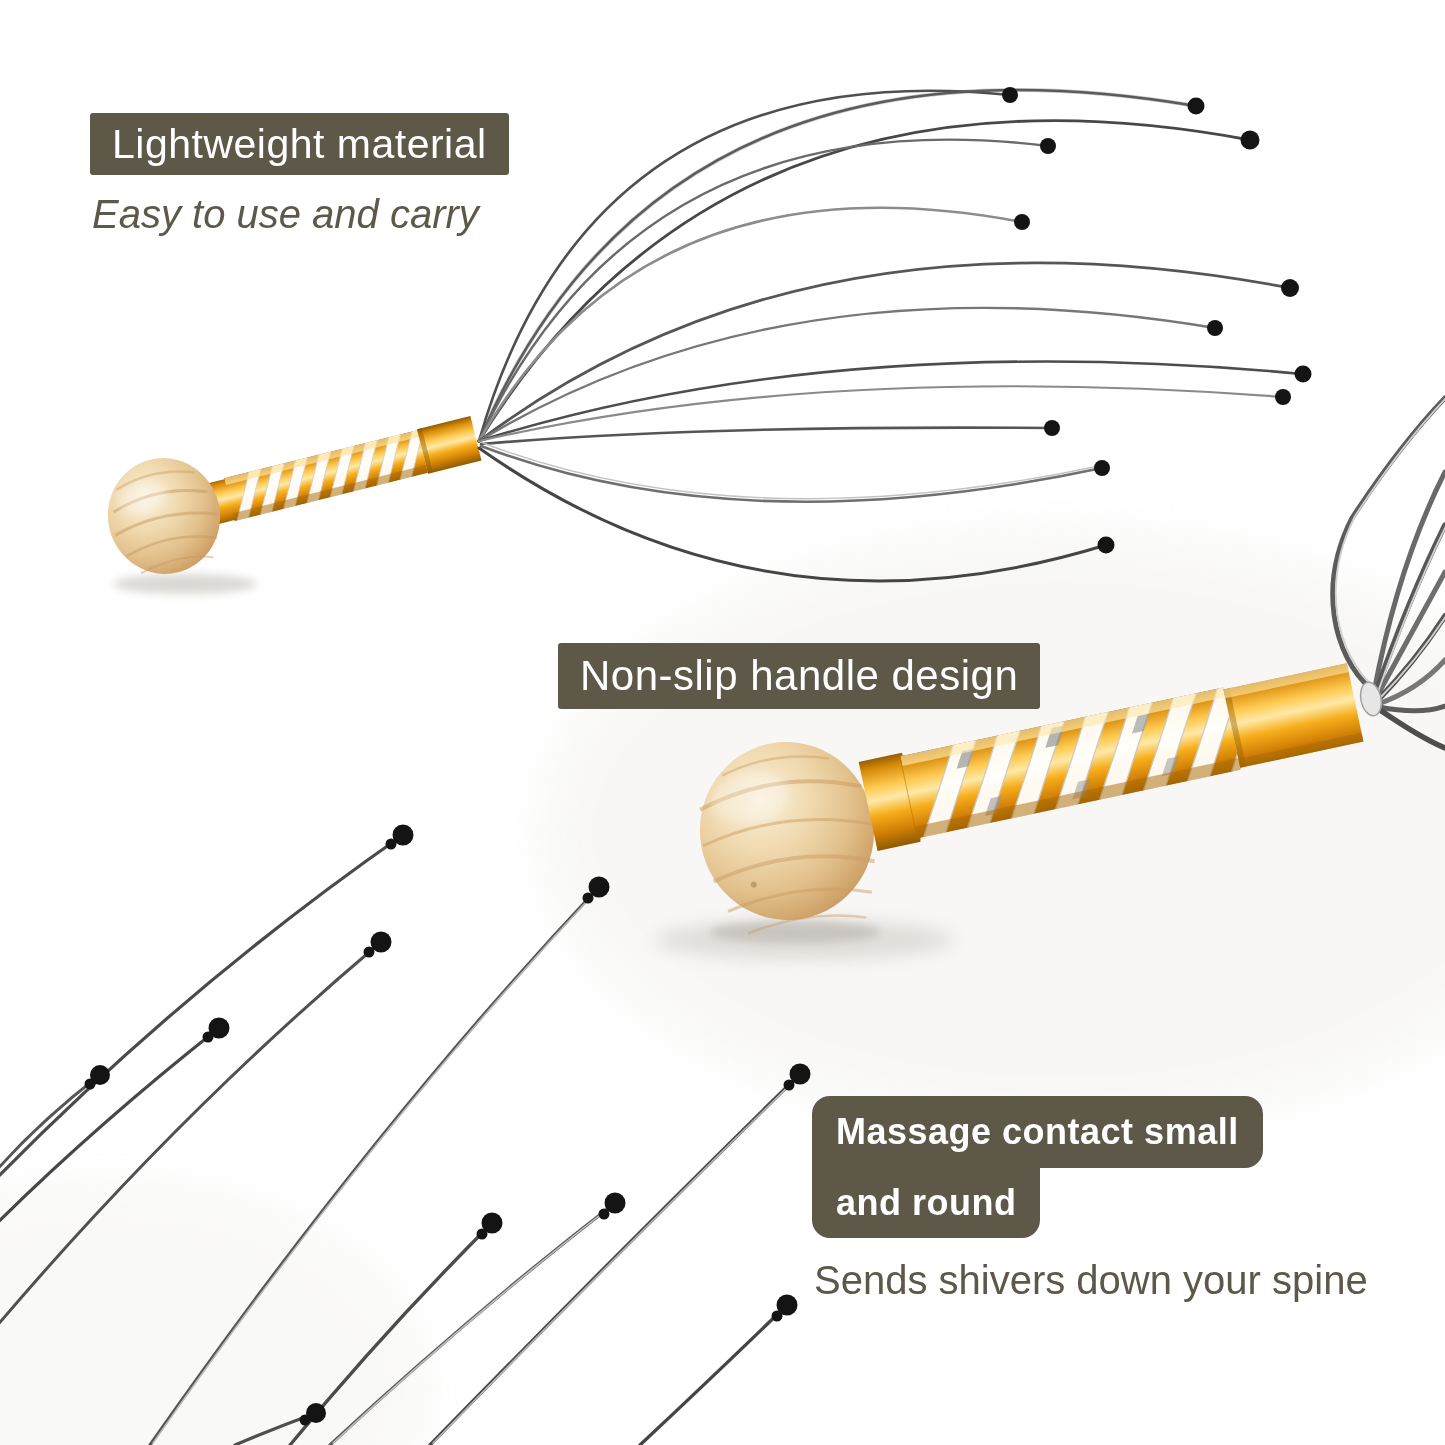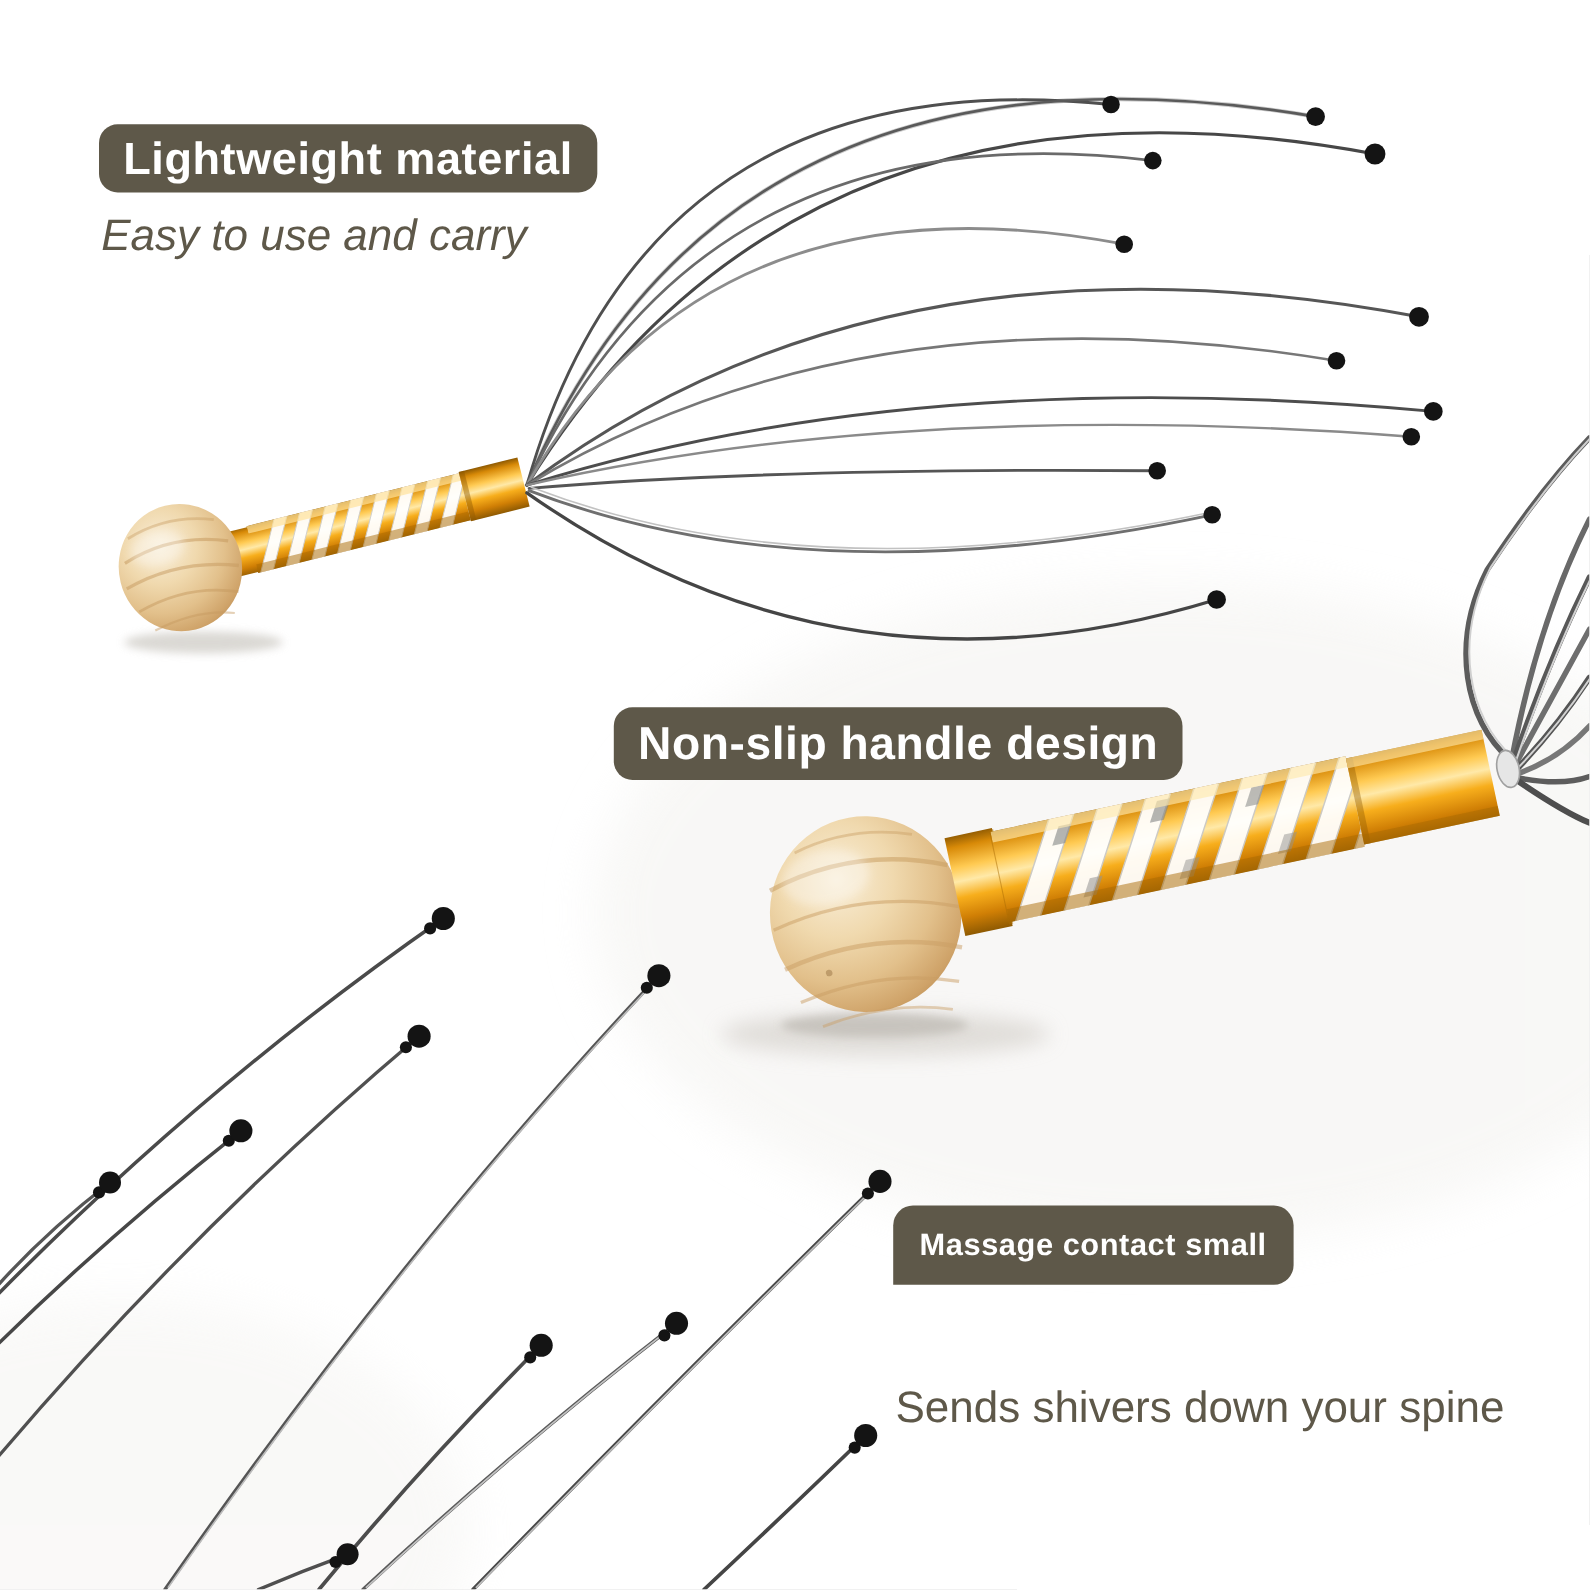--- a/index.html
+++ b/index.html
@@ -3,29 +3,29 @@
 <meta charset="utf-8">
 <style>
   html,body{margin:0;padding:0;background:#e8e8e8;}
   .canvas{
     position:relative;width:1445px;height:1445px;background:#ffffff;
     overflow:hidden;font-family:"Liberation Sans", sans-serif;margin:0 auto;
   }
   .art{position:absolute;left:0;top:0;width:100%;height:100%;}
   .badge{
     position:absolute;background:var(--badge-bg,#5e5849);color:var(--badge-text,#ffffff);
-    font-weight:bold;font-size:41px;line-height:62px;padding:0 22px;
-    border-radius:17px;letter-spacing:.5px;white-space:nowrap;width:fit-content;text-align:right;
+    font-weight:normal;font-size:41px;line-height:62px;padding:0 22px;
+    border-radius:3px;letter-spacing:.5px;white-space:nowrap;width:fit-content;text-align:right;
   }
   #badge1{left:90px;top:113px;}
   #badge2{left:558px;top:643px;font-size:42px;line-height:66px;}
   .badge3{position:absolute;left:812px;top:1096px;}
   .badge3 .line{
     background:var(--badge-bg,#5e5849);color:var(--badge-text,#ffffff);
-    font-weight:bold;font-size:28px;line-height:72px;padding:0 24px;
+    font-weight:bold;font-size:36px;line-height:72px;padding:0 24px;
     white-space:nowrap;width:fit-content;letter-spacing:.5px;
   }
   .badge3 .l1{border-radius:18px 18px 18px 0;}
   .badge3 .l2{border-radius:0 0 18px 18px;line-height:70px;}
   .subtitle{
     position:absolute;color:var(--subtitle-text,#5e5849);font-size:40px;
     line-height:48px;white-space:nowrap;
   }
   #sub1{left:92px;top:190px;font-style:italic;}
   #sub2{left:814px;top:1256px;text-align:center;}
@@ -251,16 +251,17 @@
     </g>
   </svg>
 
   <div class="badge" id="badge1">Lightweight material</div>
   <div class="subtitle" id="sub1">Easy to use and carry</div>
 
   <div class="badge" id="badge2">Non-slip handle design</div>
 
   <div class="badge3">
     <div class="line l1">Massage contact small</div>
+    <div class="line l2">and round</div>
   </div>
   <div class="subtitle" id="sub2">Sends shivers down your spine</div>
 
 </div>
 
 </body></html>

